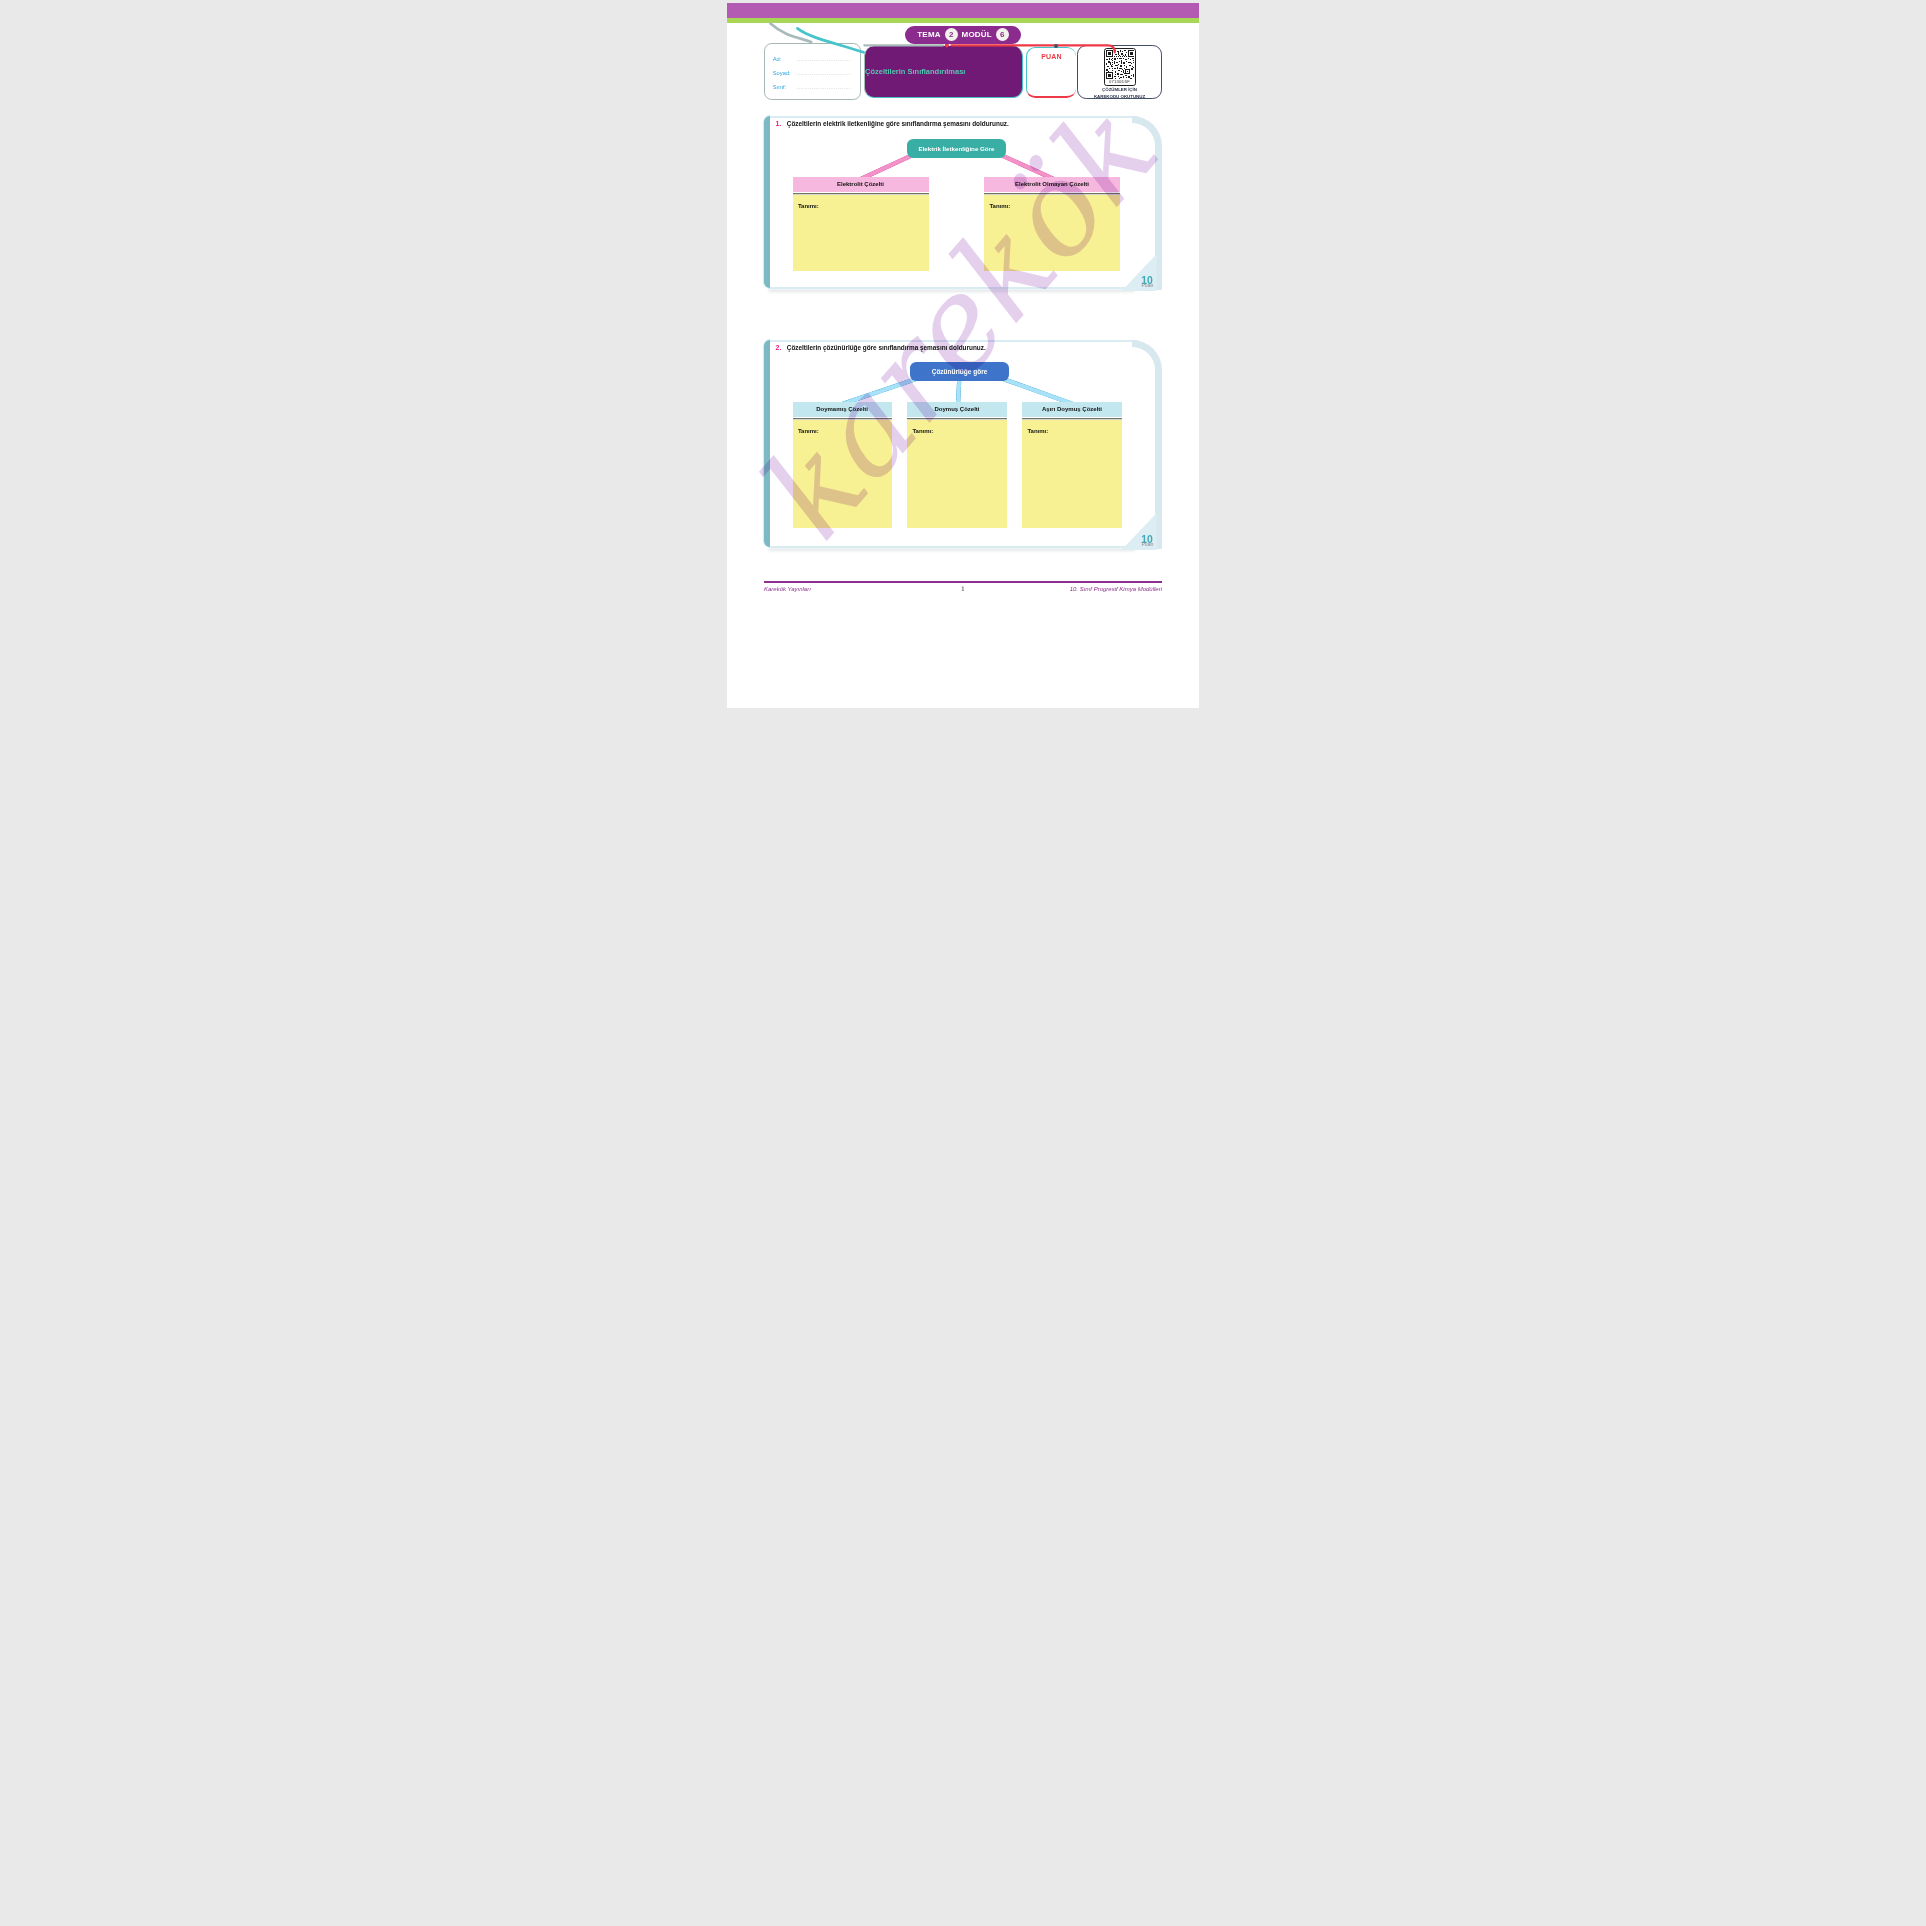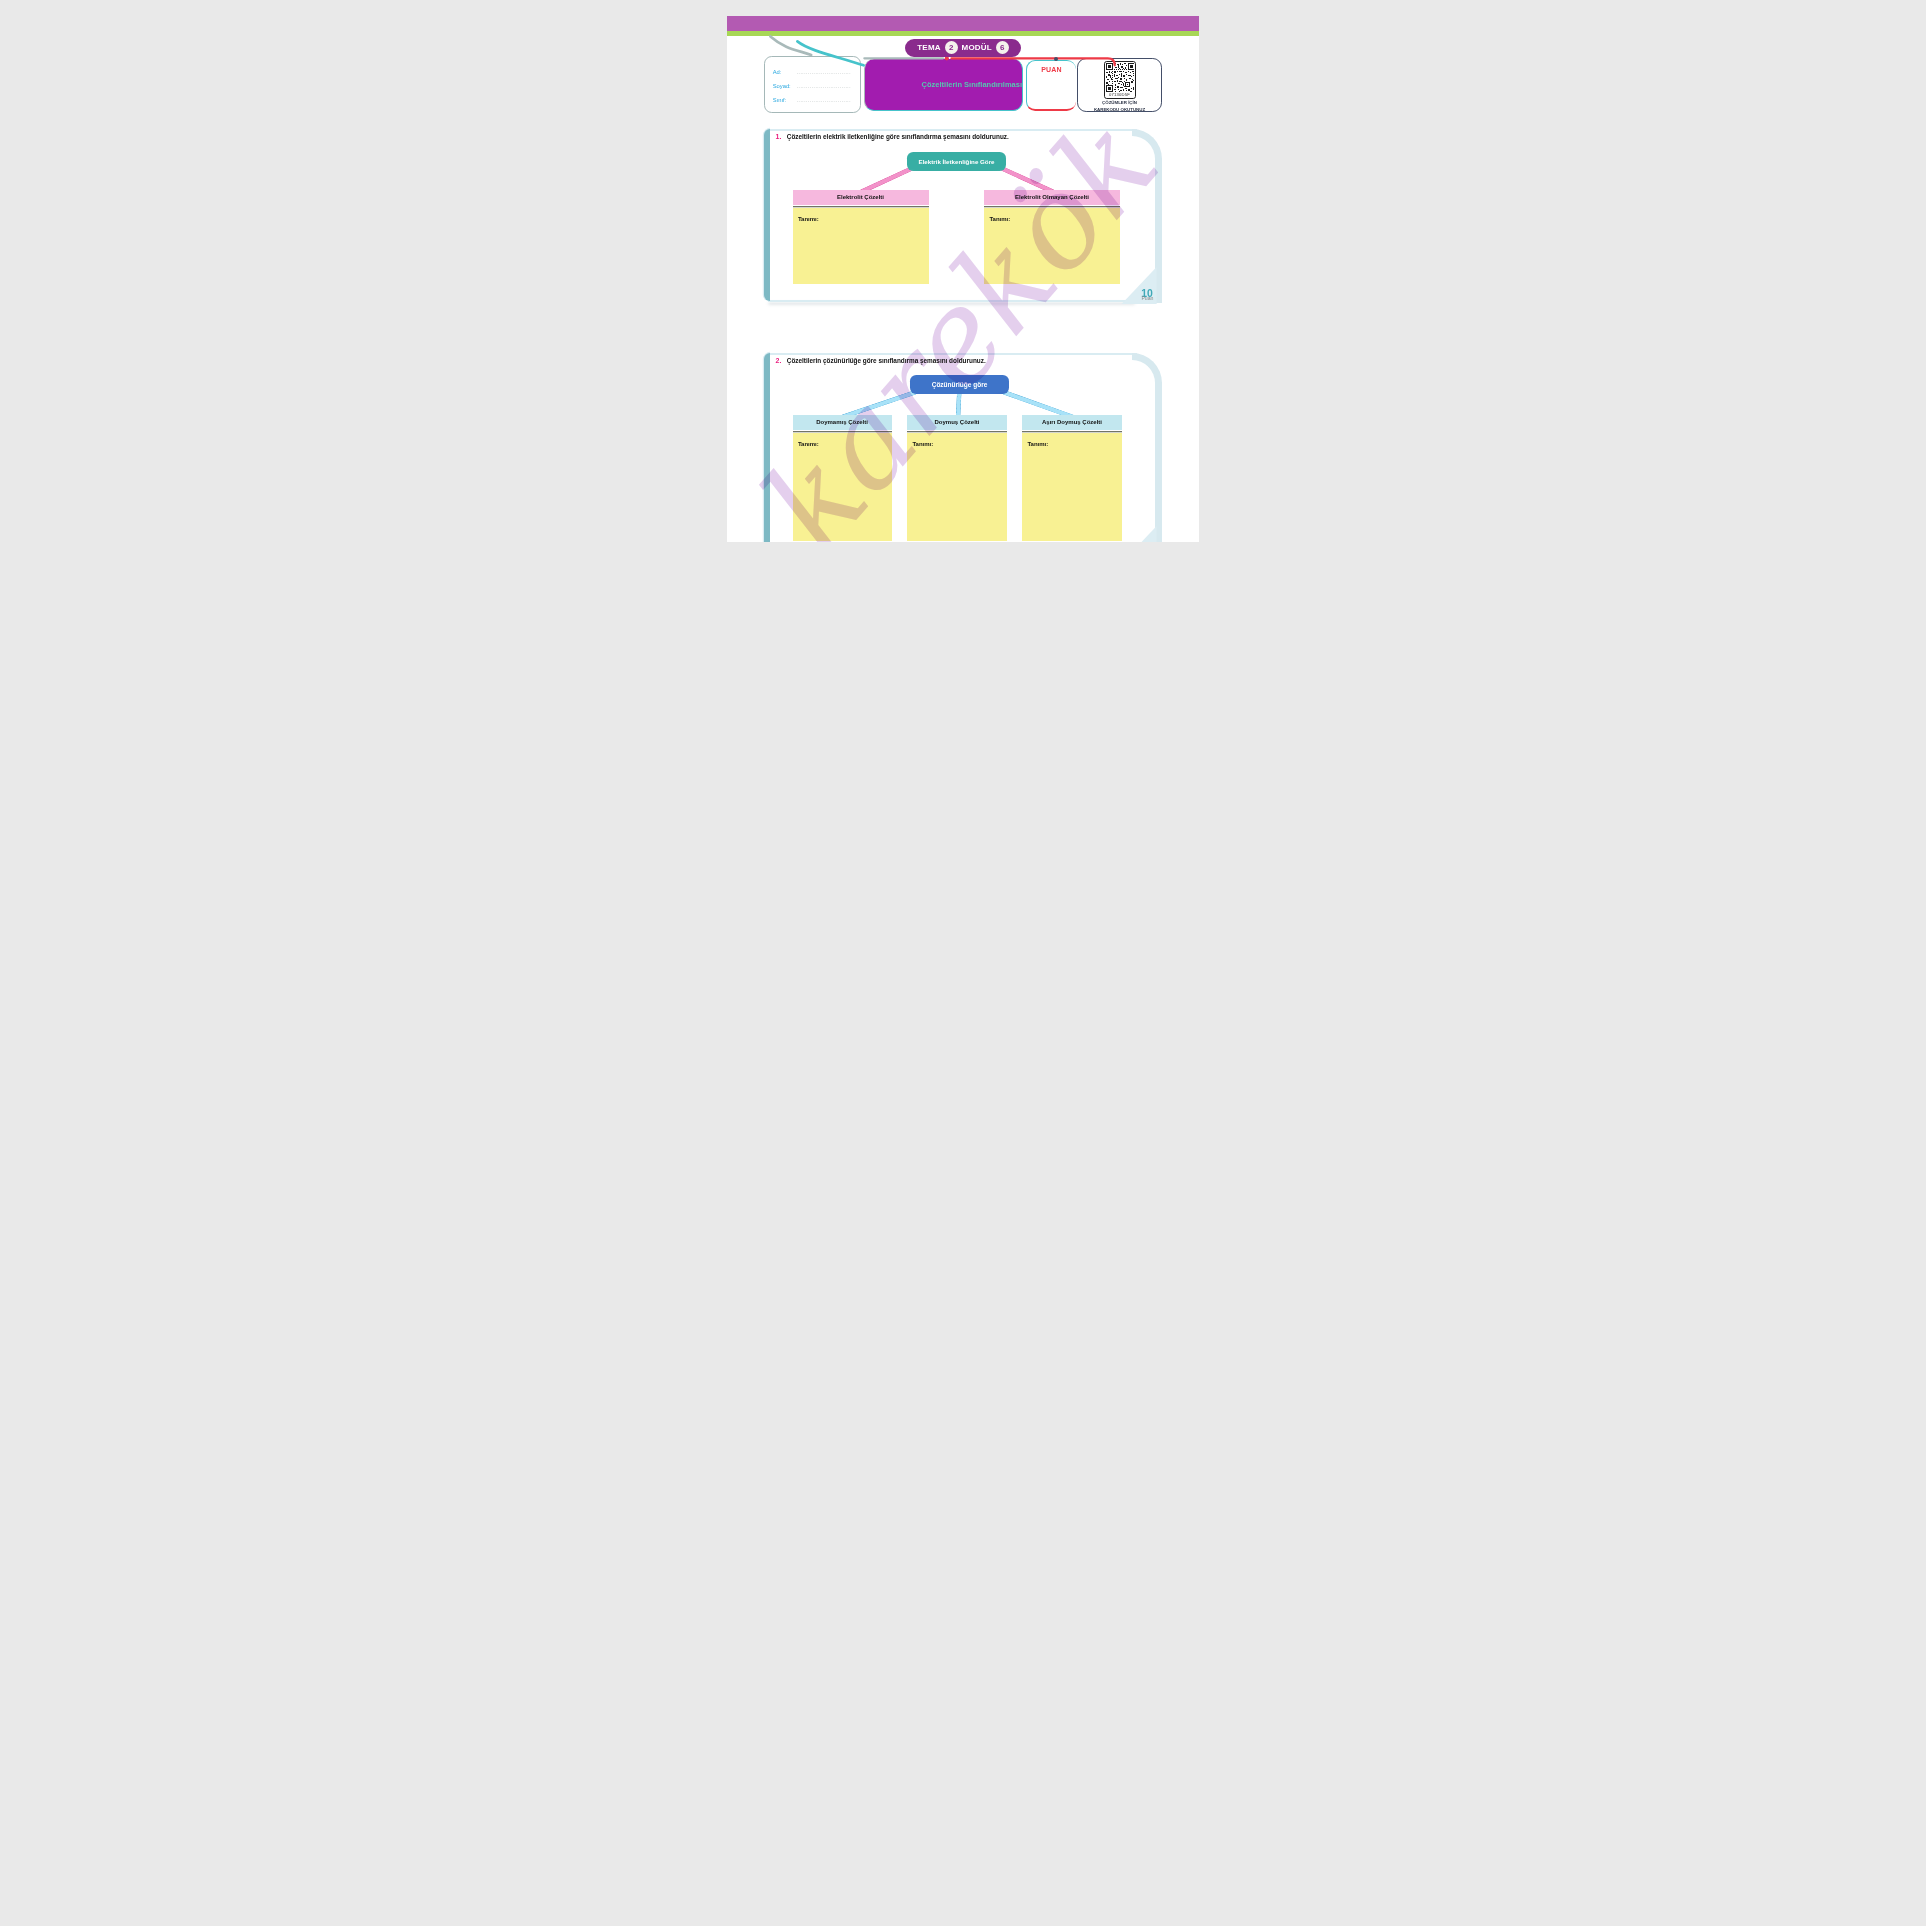--- a/index.html
+++ b/index.html
@@ -1,18 +1,18 @@
 <!DOCTYPE html>
 <html style="font-size:6.2px"><head>
 <meta charset="utf-8">
 <style>
   * { margin:0; padding:0; box-sizing:border-box; }
   html,body { background:#e9e9e9; }
   body { font-family:"Liberation Sans", sans-serif; }
-  .page { position:relative; width:472px; height:526px; margin:16px auto; background:#ffffff; overflow:hidden; }
+  .page { position:relative; width:472px; height:705px; margin:3px auto; background:#ffffff; overflow:hidden; }
 
   
   .bar-magenta { position:absolute; left:0; top:0; width:100%; height:14.6px; background:#b35ab2; }
   .bar-green   { position:absolute; left:0; top:14.6px; width:100%; height:5.8px; background:#a7d755; }
 
   
   .decor { position:absolute; left:0; top:0; width:472px; height:104px; z-index:2; pointer-events:none; }
 
   
   .badge { position:absolute; left:178px; top:23px; width:116px; height:17.7px; background:#8a2b8d;
@@ -25,21 +25,21 @@
   .student-box { position:absolute; left:37px; top:40px; width:97px; height:57px;
                  border:1.2px solid #a5b8b8; border-radius:7.7px; z-index:1; background:#fff; }
   .srow { position:absolute; left:7.7px; display:flex; align-items:baseline; }
   .srow.r1 { top:11.6px; } .srow.r2 { top:26px; } .srow.r3 { top:40px; }
   .slbl { color:#29a8e0; font-size:5.8px; width:24px; }
   .sdots { color:#8f9b9b; font-size:4.6px; letter-spacing:0.6px; white-space:nowrap; overflow:hidden; width:59px; }
 
   
   .title-box { position:absolute; left:137px; top:43px; width:159px; height:52px;
                border:1.5px solid #46c3cb; border-left-color:#a9baba; border-top:none;
-               border-radius:10px; z-index:1; display:flex; align-items:center; justify-content:flex-end; background:#a21caf; }
+               border-radius:10px; z-index:1; display:flex; align-items:center; justify-content:flex-start; background:#701a75; }
   .title-box .t { color:#56c6b0; font-weight:bold; font-size:7.5px; text-align:center; }
 
   
   .puan-box { position:absolute; left:299px; top:44px; width:50px; height:51px;
               border-left:1.9px solid #46c3cb; border-top:1.9px solid #46c3cb; border-bottom:2.3px solid #ee3a47;
               border-radius:9.2px; z-index:1; background:#fff; }
   .puan-box .p { color:#ee3a47; font-weight:bold; font-size:7px; text-align:center; margin-top:5.4px; letter-spacing:0.2px; }
   .navy-dot { position:absolute; left:327px; top:41px; width:4.2px; height:4.2px; border-radius:50%; background:#434e68; z-index:3; }
 
   

